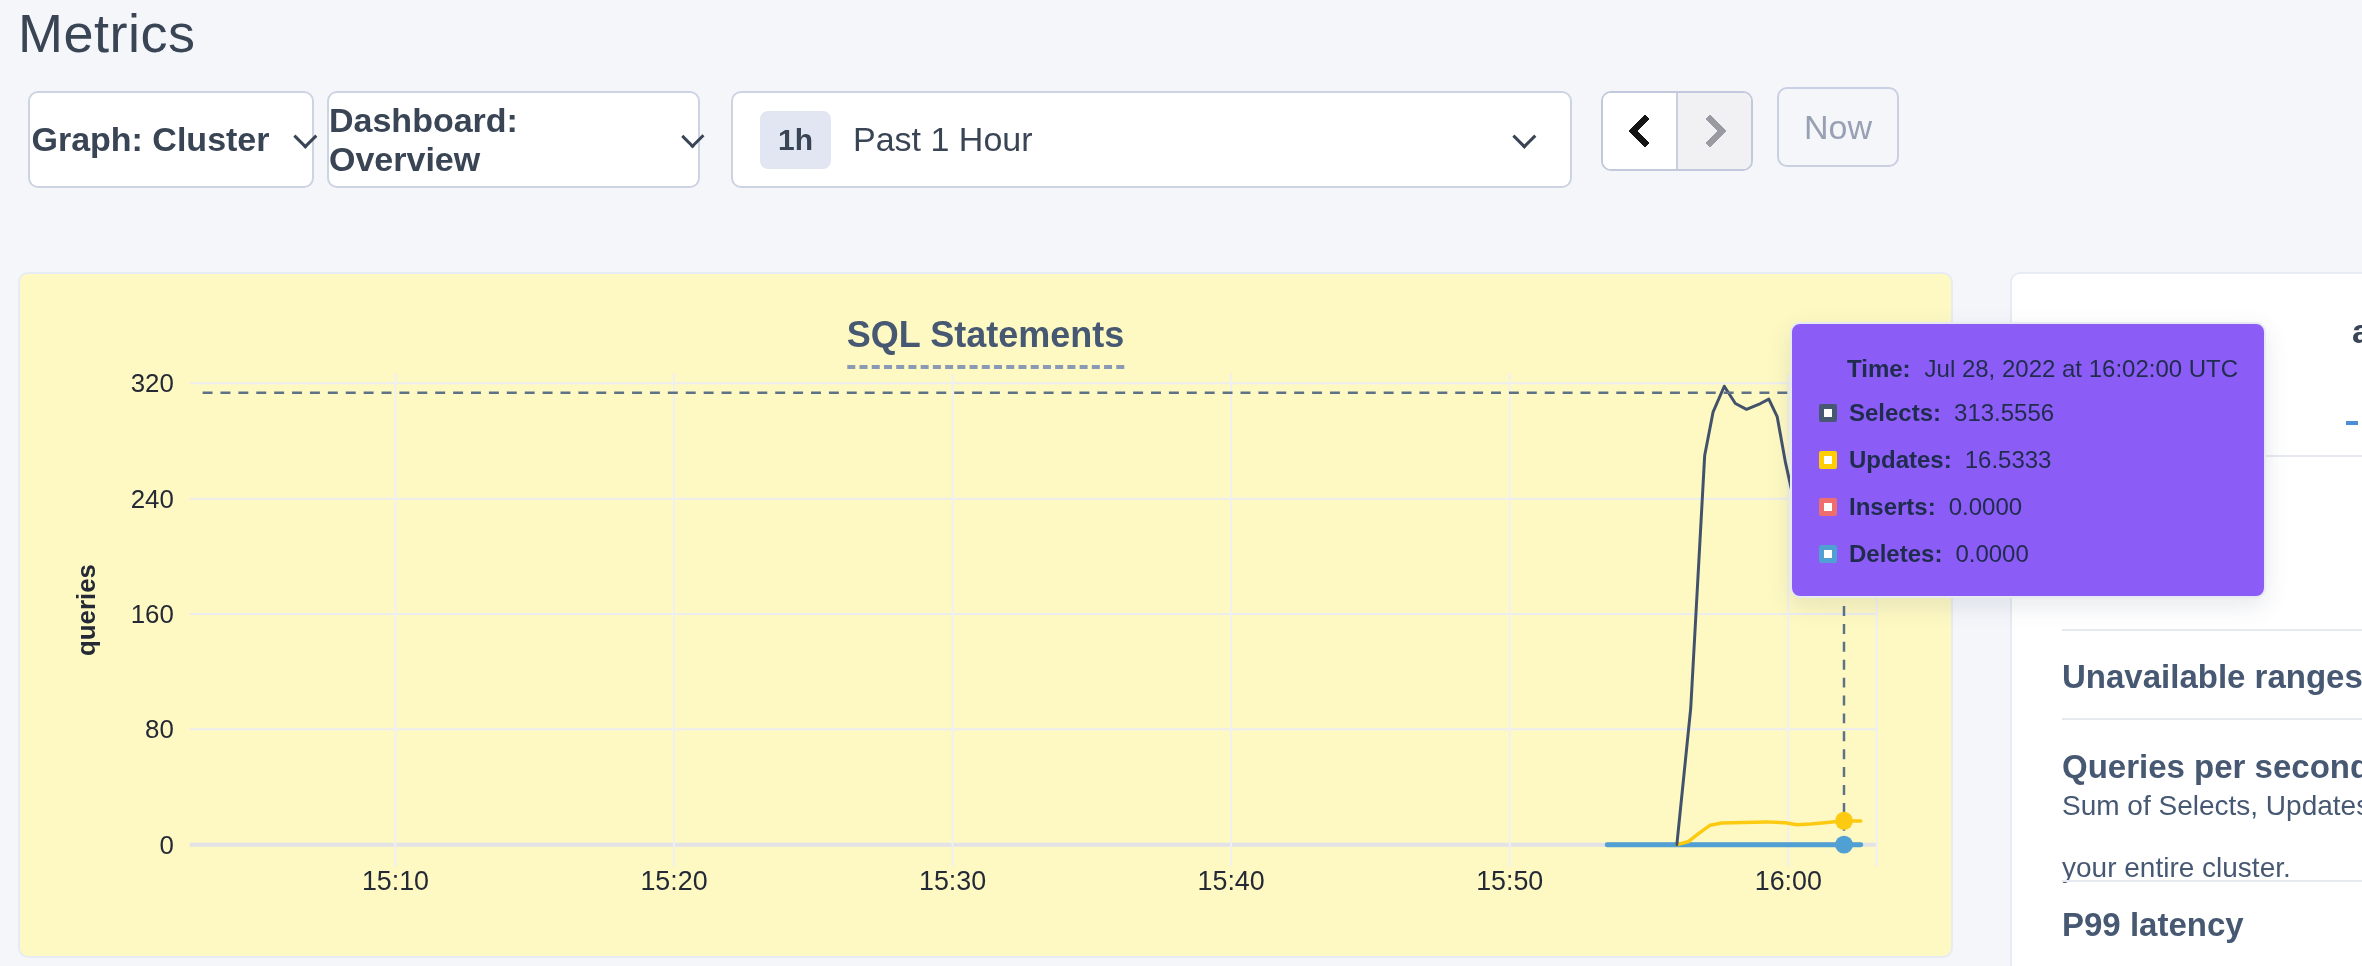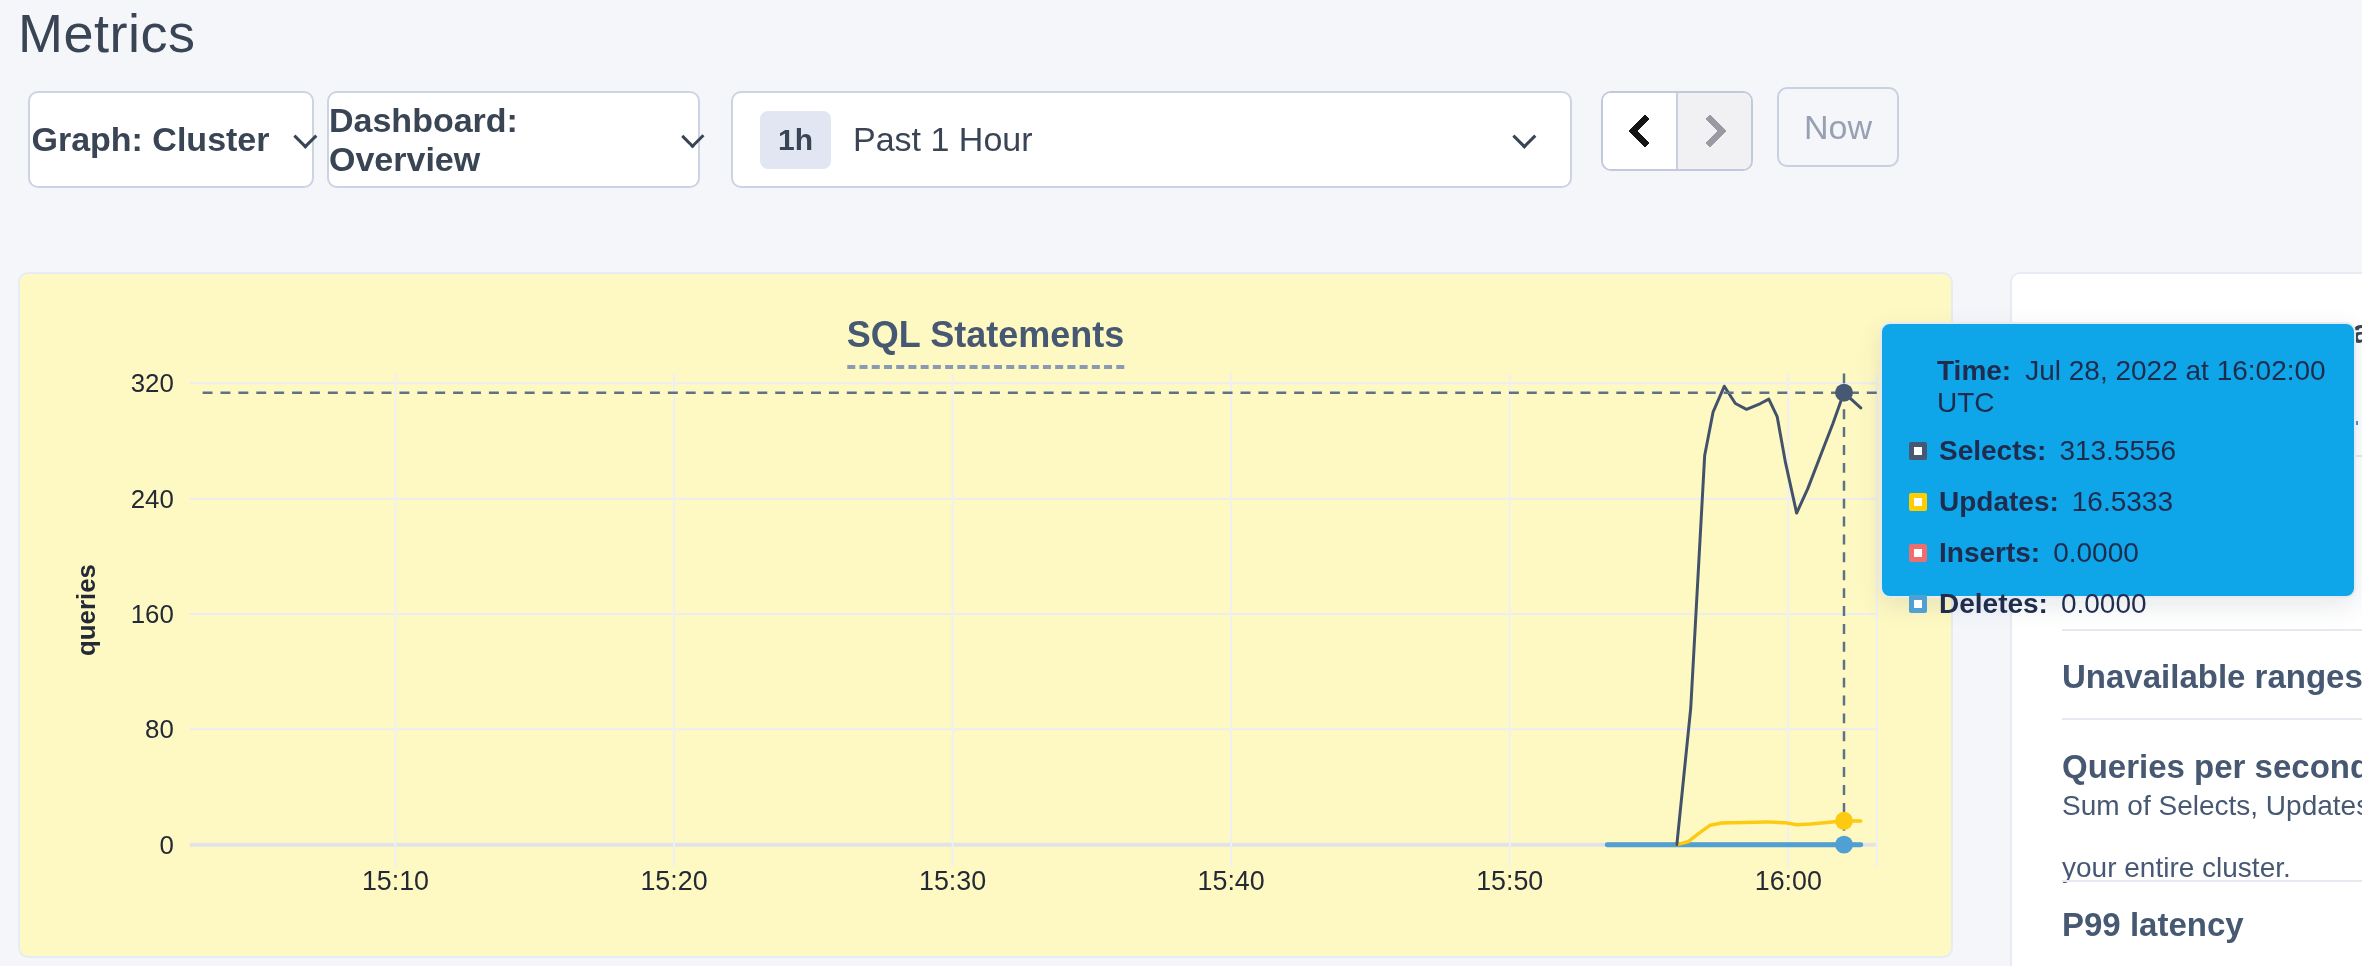--- a/index.html
+++ b/index.html
@@ -35,21 +35,21 @@
   .chart-svg { position:absolute; inset:0; width:100%; height:100%; }
 
   .side-panel { position:absolute; left:2010px; top:272px; width:380px; height:760px; background:#fff; border:2px solid #e7ebf3; border-radius:10px; }
   .side-divider { position:absolute; left:50px; right:0; height:2px; background:#e6e9f0; }
   .side-h { position:absolute; left:50px; font-size:33px; font-weight:700; color:#475872; white-space:nowrap; }
   .side-p { position:absolute; left:50px; font-size:28px; color:#475872; white-space:nowrap; }
   .edge-a { position:absolute; left:340px; top:38px; font-size:34px; font-weight:700; color:#394455; }
   .edge-dash { position:absolute; top:147px; width:12px; height:4px; background:#4a8fd6; }
 
   
-  .tooltip { position:absolute; left:1880px; top:322px; width:476px; height:276px; background:#0ea5e9; border:2px solid #e7eaf0; border-radius:10px; box-shadow:0 8px 24px rgba(60,70,100,.12); z-index:30; color:#1f2c4d; font-size:28px; }
+  .tooltip { position:absolute; left:1790px; top:322px; width:476px; height:276px; background:#8b5cf6; border:2px solid #e7eaf0; border-radius:10px; box-shadow:0 8px 24px rgba(60,70,100,.12); z-index:30; color:#1f2c4d; font-size:24px; }
   .tt-time { margin:31px 0 16px 55px; }
   .tt-time b { margin-right:14px; }
   .tt-row { display:flex; align-items:center; margin:0 0 19px 27px; }
   .tt-sq { width:18px; height:18px; border:5px solid #000; border-radius:2px; background:#fff; margin-right:12px; flex:none; }
   .tt-label { font-weight:700; margin-right:13px; }
 </style>
 </head>
 <body>
 
 <div id="stage">

